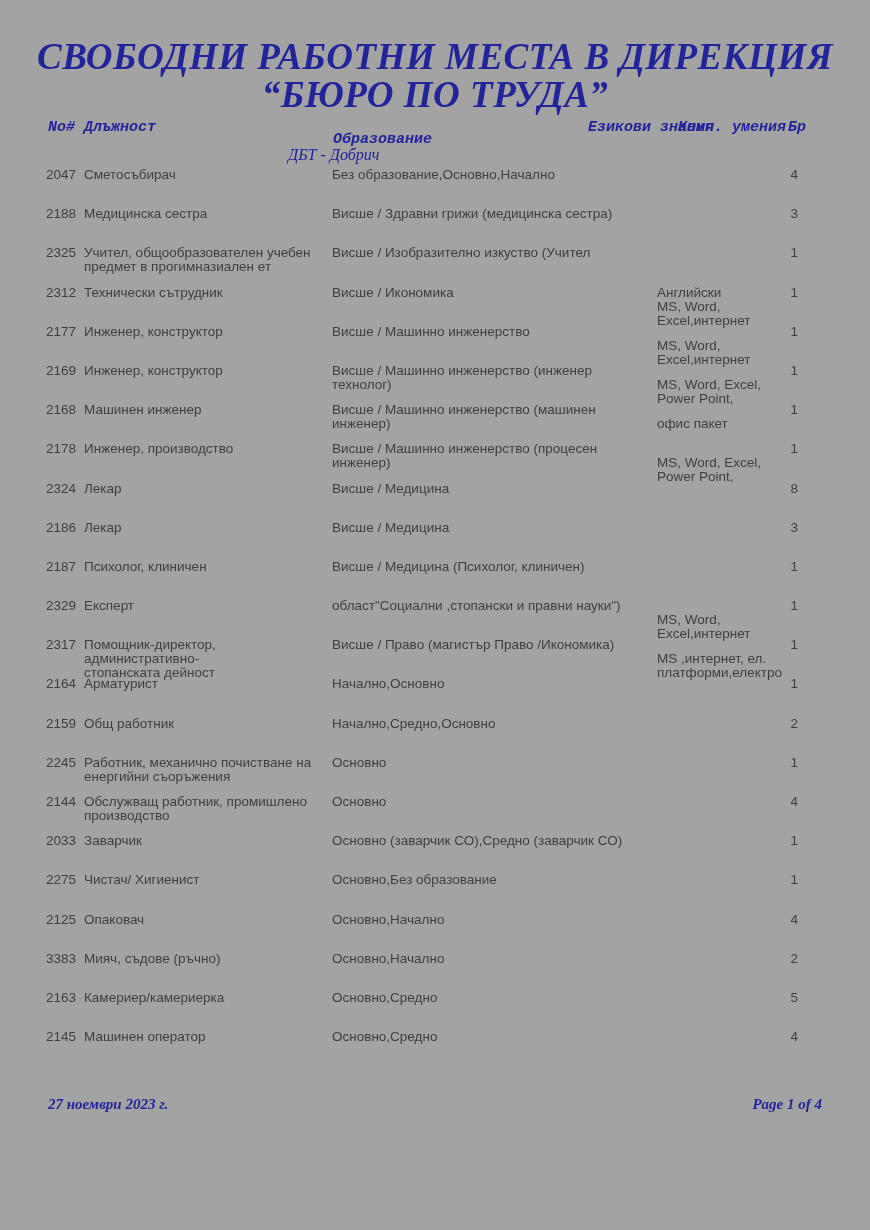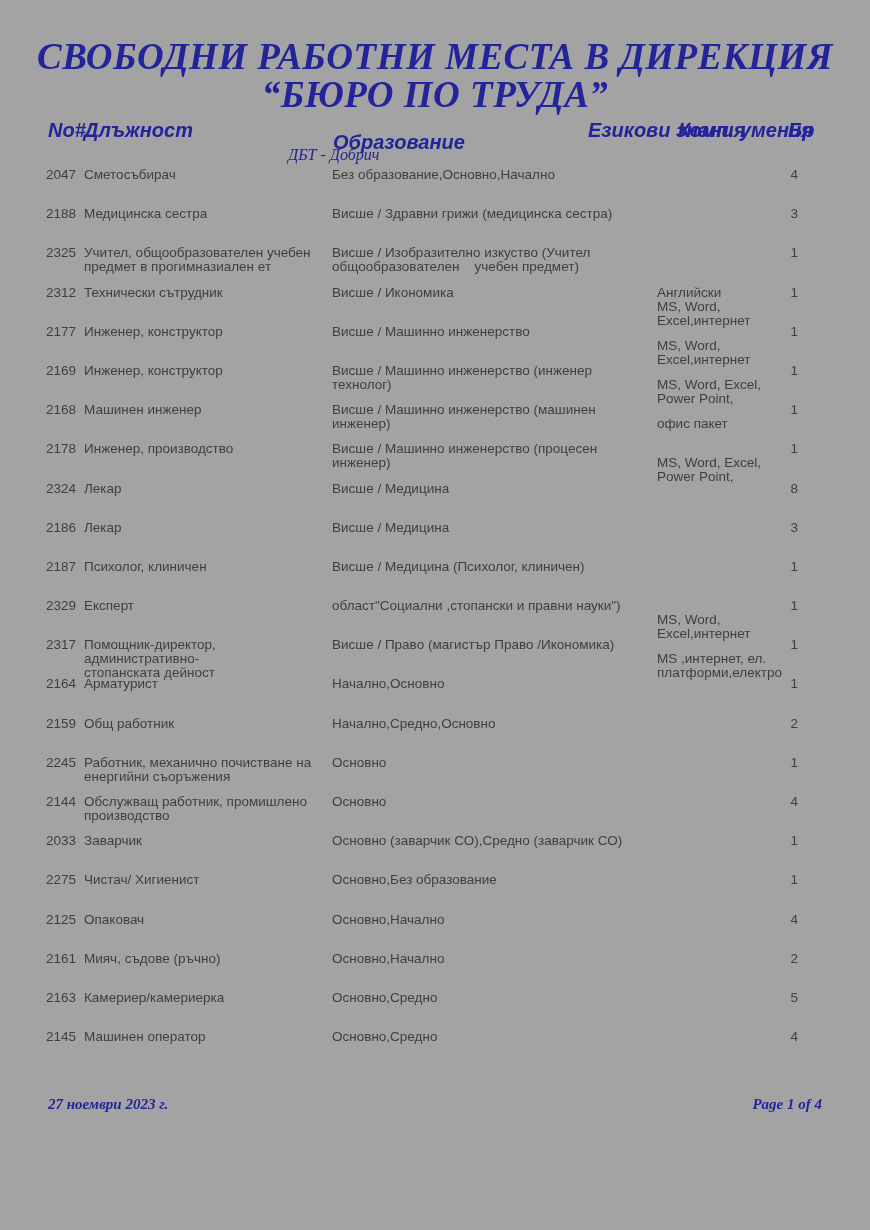--- a/index.html
+++ b/index.html
@@ -21,24 +21,24 @@
     font-style: italic;
     font-size: 37px;
     line-height: 38px;
     color: var(--navy, #23239a);
     letter-spacing: 0.5px;
   }
   .thead {
     position: absolute;
     top: 119px; left: 0;
     width: 100%; height: 20px;
-    font-family: Liberation Sans, sans-serif;
+    font-family: Liberation Mono, monospace;
     font-weight: bold;
     font-style: italic;
-    font-size: 20px;
+    font-size: 15px;
     color: var(--navy, #23239a);
   }
   .thead span { position: absolute; top: 0; white-space: nowrap; }
   .h-no    { left: 48px; }
   .h-job   { left: 84px; }
   .h-edu   { left: 333px; margin-top: 12px; }
   .h-lang  { left: 556px; margin-left: 32px; }
   .h-comp  { left: 678px; }
   .h-count { left: 788px; }
   .section-line {
@@ -109,21 +109,21 @@
       </div>
       <div class="row">
         <div class="cell c-id">2188</div>
         <div class="cell c-job"><div class="ln">Медицинска сестра</div></div>
         <div class="cell c-edu"><div class="ln">Висше / Здравни грижи (медицинска сестра)</div></div>
         <div class="cell c-count">3</div>
       </div>
       <div class="row">
         <div class="cell c-id">2325</div>
         <div class="cell c-job"><div class="ln">Учител, общообразователен учебен</div><div class="ln">предмет в прогимназиален ет</div></div>
-        <div class="cell c-edu"><div class="ln">Висше / Изобразително изкуство (Учител</div><div class="ln">общообразователен    учебен предмет)</div></div>
+        <div class="cell c-edu"><div class="ln">Висше / Изобразително изкуство (Учител</div></div>
         <div class="cell c-count">1</div>
       </div>
       <div class="row">
         <div class="cell c-id">2312</div>
         <div class="cell c-job"><div class="ln">Технически сътрудник</div></div>
         <div class="cell c-edu"><div class="ln">Висше / Икономика</div></div>
         <div class="cell c-skills"><div class="ln lang">Английски</div><div class="ln">MS, Word,</div><div class="ln">Excel,интернет</div></div>
         <div class="cell c-count">1</div>
       </div>
       <div class="row">
@@ -222,21 +222,21 @@
         <div class="cell c-edu"><div class="ln">Основно,Без образование</div></div>
         <div class="cell c-count">1</div>
       </div>
       <div class="row">
         <div class="cell c-id">2125</div>
         <div class="cell c-job"><div class="ln">Опаковач</div></div>
         <div class="cell c-edu"><div class="ln">Основно,Начално</div></div>
         <div class="cell c-count">4</div>
       </div>
       <div class="row">
-        <div class="cell c-id">2161</div>
+        <div class="cell c-id">3383</div>
         <div class="cell c-job"><div class="ln">Мияч, съдове (ръчно)</div></div>
         <div class="cell c-edu"><div class="ln">Основно,Начално</div></div>
         <div class="cell c-count">2</div>
       </div>
       <div class="row">
         <div class="cell c-id">2163</div>
         <div class="cell c-job"><div class="ln">Камериер/камериерка</div></div>
         <div class="cell c-edu"><div class="ln">Основно,Средно</div></div>
         <div class="cell c-count">5</div>
       </div>

